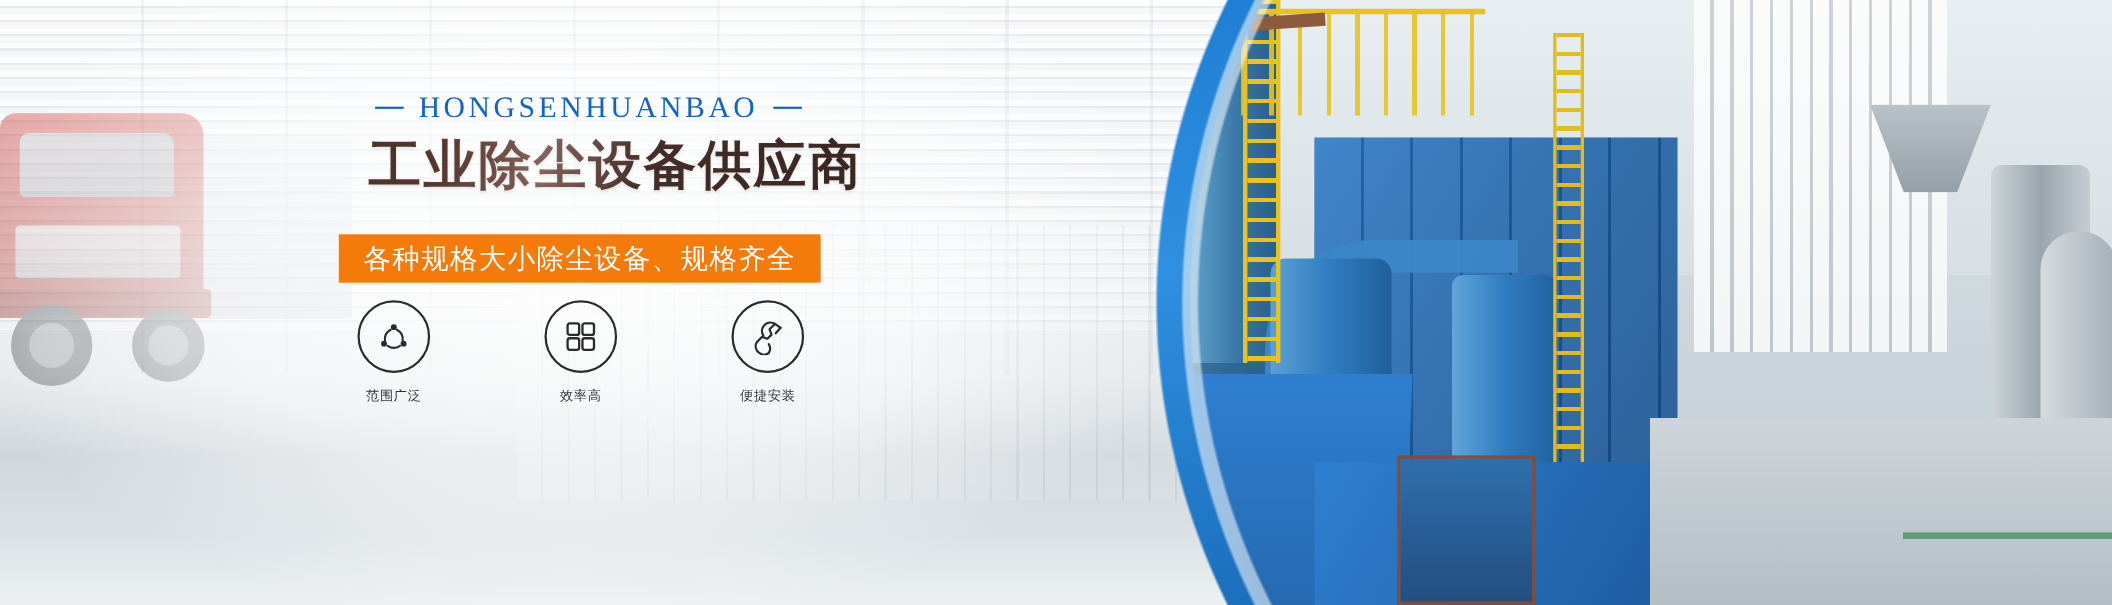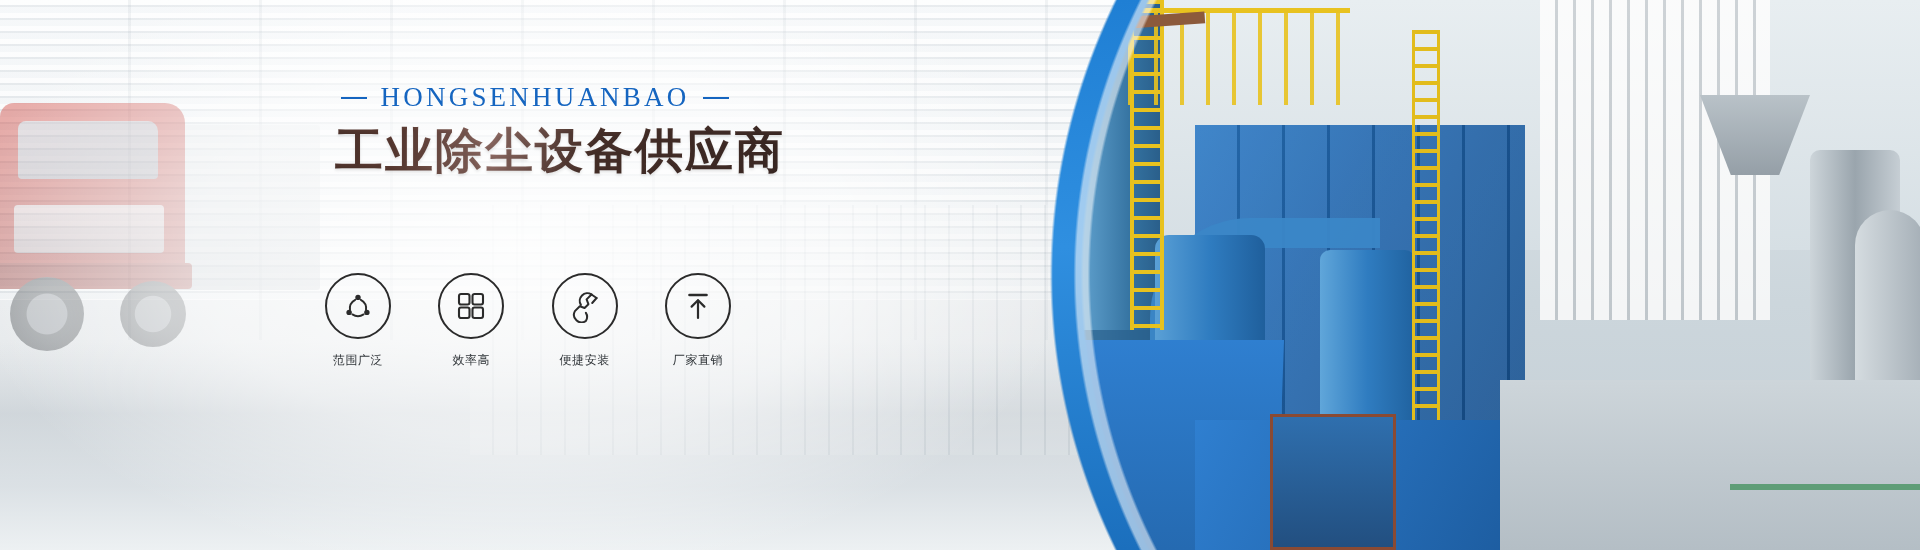--- a/index.html
+++ b/index.html
@@ -227,20 +227,23 @@
   <div class="content">
 
     <div class="eyebrow">
       <i class="dash"></i>
       <span>HONGSENHUANBAO</span>
       <i class="dash"></i>
     </div>
 
     <div class="headline">工业除尘设备供应商</div>
 
+    <div class="orangebar">
+      <span>各种规格大小除尘设备、规格齐全</span>
+    </div>
 
     <div class="features">
 
       <div class="feat">
         <div class="circle">
           <svg width="34" height="34" viewBox="0 0 34 34">
             <path d="M9 21 A10 10 0 0 1 14.2 10.8" fill="none" stroke="#2b2b2b" stroke-width="1.9" stroke-linecap="round"></path>
             <path d="M19.8 10.8 A10 10 0 0 1 25 21" fill="none" stroke="#2b2b2b" stroke-width="1.9" stroke-linecap="round"></path>
             <path d="M11.4 25.4 A10 10 0 0 0 22.6 25.4" fill="none" stroke="#2b2b2b" stroke-width="1.9" stroke-linecap="round"></path>
             <circle cx="17" cy="8.4" r="2.7" fill="#2b2b2b"></circle>
@@ -269,28 +272,18 @@
             <path d="M23.5 5.5 L18.6 10.4 L20.4 15.2 L16.6 19 L11.8 17.2 L6.9 22.1
                      a7.6 7.6 0 0 0 10.8 10.0 l0.2-0.2 a7.6 7.6 0 0 0 0-8.0" fill="none" stroke="#2b2b2b" stroke-width="2.0" stroke-linejoin="round" stroke-linecap="round"></path>
             <path d="M23.5 5.5 a7.6 7.6 0 0 0-10.6 10.4" fill="none" stroke="#2b2b2b" stroke-width="2.0" stroke-linecap="round"></path>
             <path d="M28.6 9.0 L23.5 5.5" fill="none" stroke="#2b2b2b" stroke-width="2.0" stroke-linecap="round"></path>
             <path d="M28.6 9.0 L24.2 14.0" fill="none" stroke="#2b2b2b" stroke-width="2.0" stroke-linecap="round"></path>
           </svg>
         </div>
         <div class="flabel">便捷安装</div>
       </div>
 
-      <div class="feat">
-        <div class="circle">
-          <svg width="32" height="34" viewBox="0 0 32 34">
-            <line x1="7.5" y1="6" x2="24.5" y2="6" stroke="#2b2b2b" stroke-width="2.6" stroke-linecap="round"></line>
-            <line x1="16" y1="29" x2="16" y2="11.5" stroke="#2b2b2b" stroke-width="2.2" stroke-linecap="round"></line>
-            <path d="M9.6 17.6 L16 11.2 L22.4 17.6" fill="none" stroke="#2b2b2b" stroke-width="2.2" stroke-linecap="round" stroke-linejoin="round"></path>
-          </svg>
-        </div>
-        <div class="flabel">厂家直销</div>
-      </div>
 
     </div>
 
   </div>
 
 </div>
 
 </body></html>

